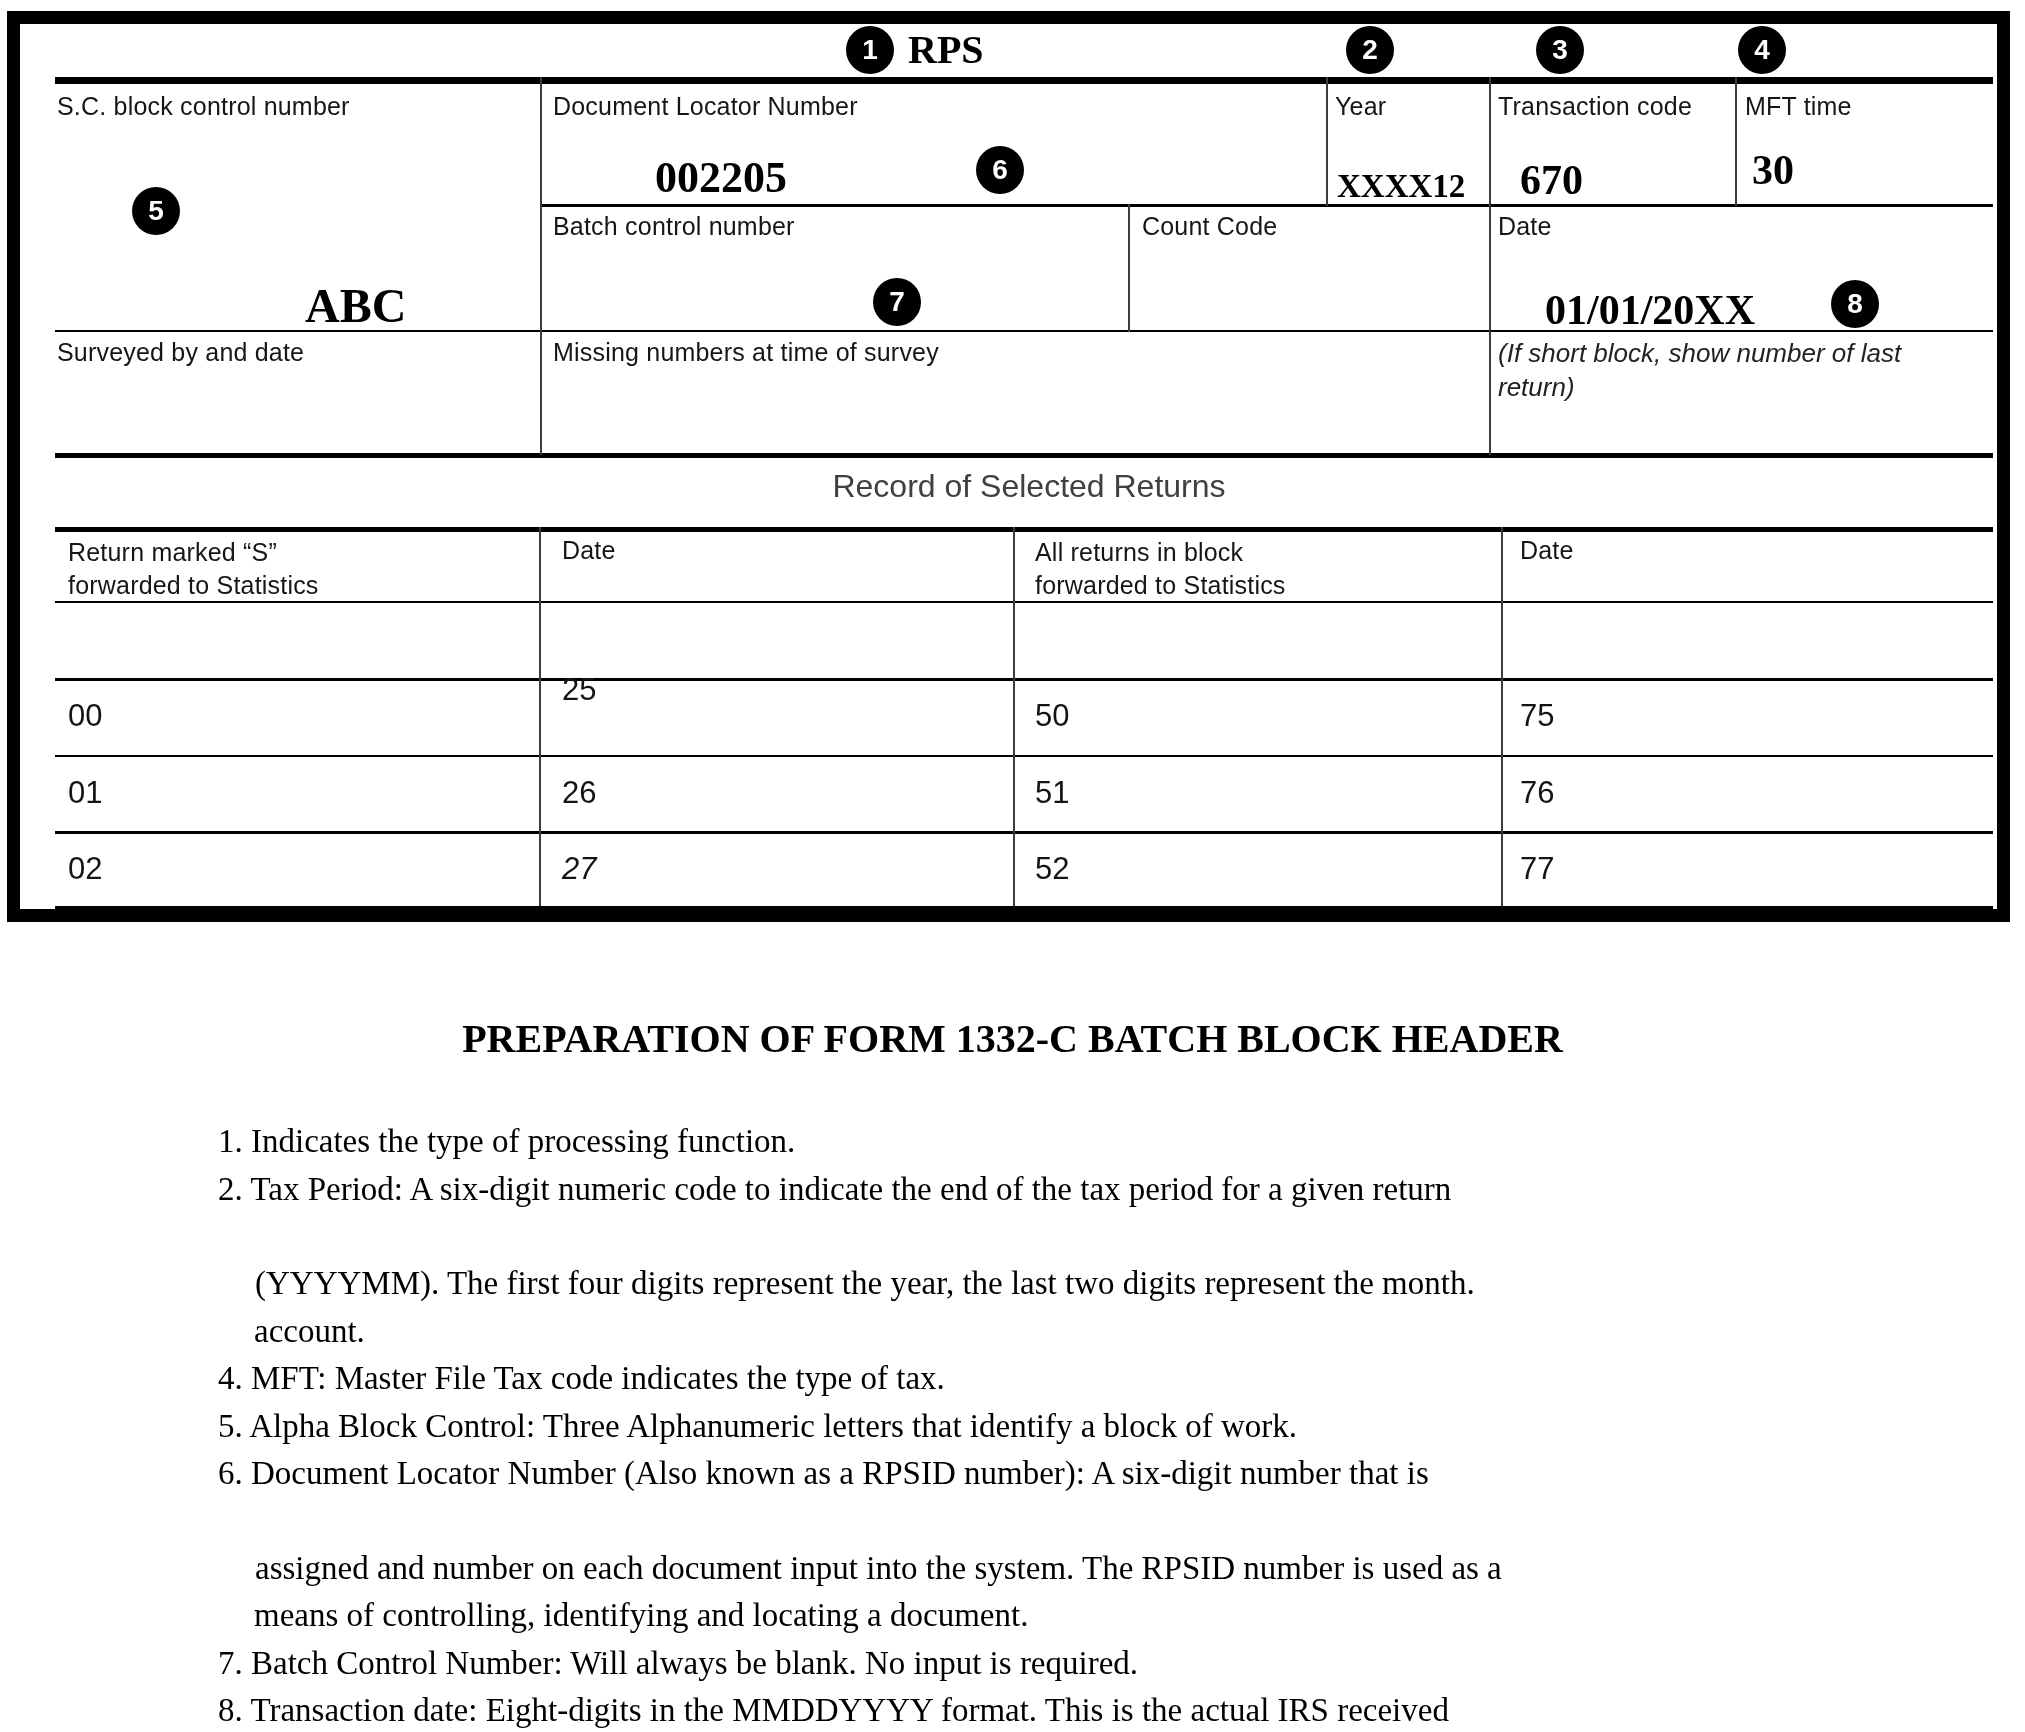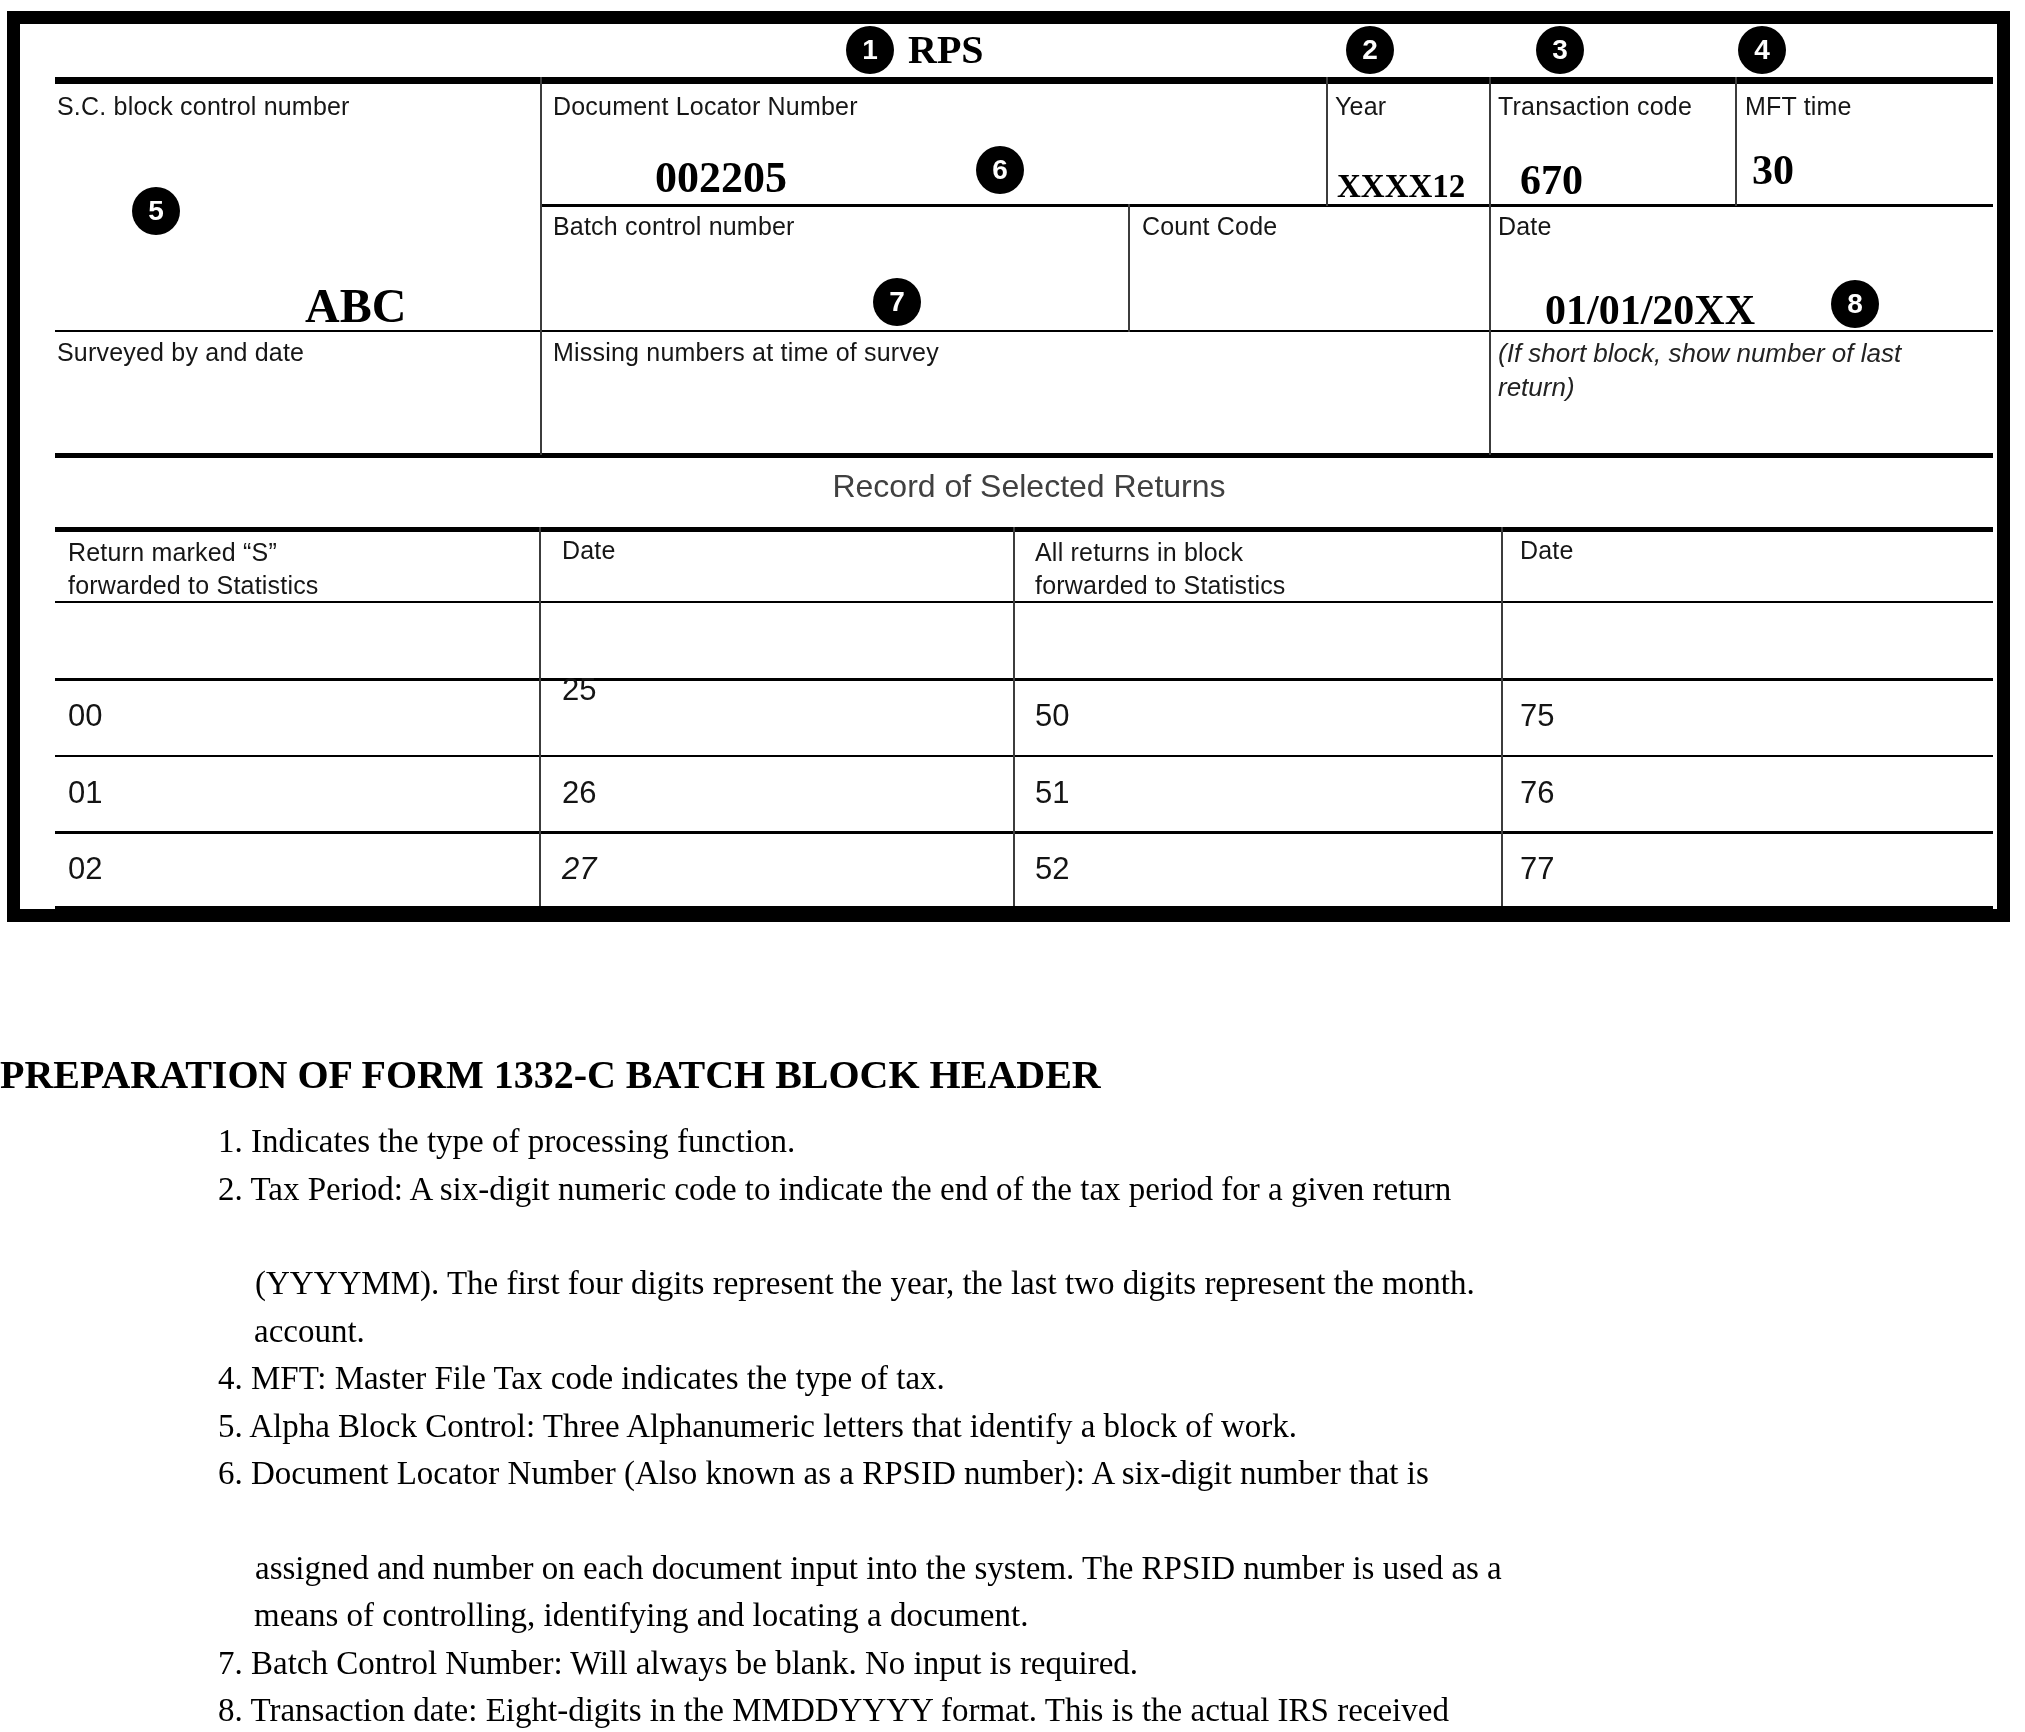--- a/index.html
+++ b/index.html
@@ -15,22 +15,22 @@
   .val{position:absolute;font-family:"Liberation Serif",serif;font-weight:bold;
        color:#000;white-space:nowrap;}
   .badge{position:absolute;width:48px;height:48px;border-radius:50%;background:#000;
          color:#fff;font-family:"Liberation Sans",sans-serif;font-weight:bold;font-size:28px;
          display:flex;align-items:center;justify-content:center;}
   .note{position:absolute;font-family:Liberation Sans, sans-serif;font-style:italic;
         font-size:26px;line-height:34px;color:#222;}
   .tbl-title{position:absolute;left:60px;width:1938px;text-align:center;
              font-family:"Liberation Sans",sans-serif;font-weight:normal;font-size:32px;color:#404040;}
   .tcell{position:absolute;font-family:"Liberation Sans",sans-serif;font-size:31px;color:#141414;}
-  .instr-title{position:absolute;left:0;width:2025px;
-               font-family:"Liberation Serif",serif;font-weight:bold;font-size:40px;color:#000;margin-top:36px;}
+  .instr-title{position:absolute;left:0;width:2025px;text-align:center;
+               font-family:"Liberation Serif",serif;font-weight:bold;font-size:40px;color:#000;}
   .instr{position:absolute;left:218px;top:1118px;font-family:"Liberation Serif",serif;
          font-size:33px;line-height:47.5px;color:#000;}
   .ind0{margin-left:0;}
   .ind1{margin-left:37px;margin-top:47px;}
   .ind2{margin-left:36px;}
 </style>
 </head>
 <body>
 
 <div id="page">

